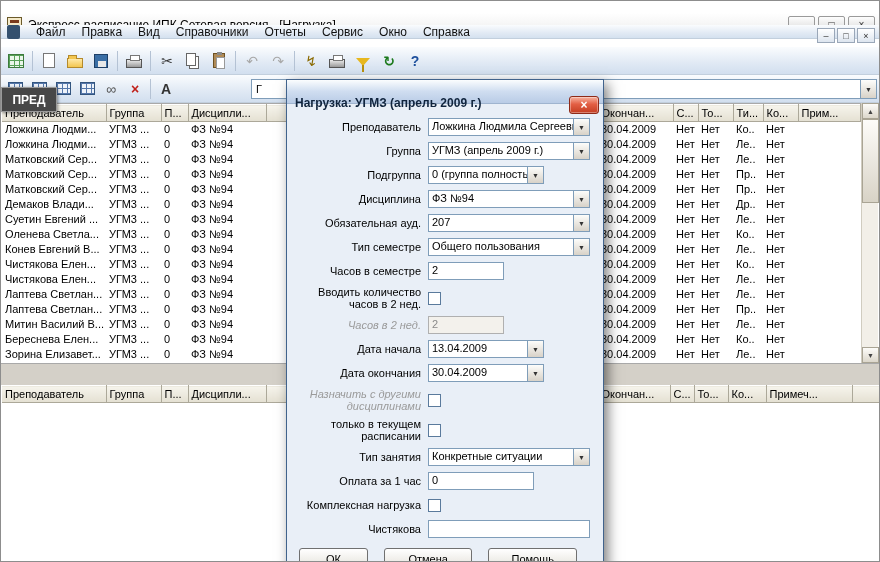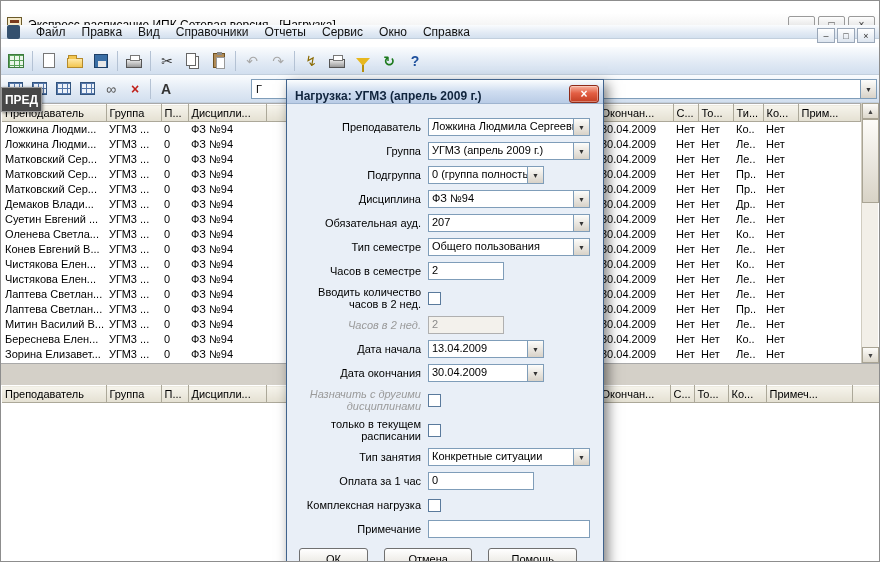--- a/index.html
+++ b/index.html
@@ -67,21 +67,21 @@
     border-top:8px solid #e7b71e; position:relative; margin-top:2px; }
   .ic-funnel::after { content:""; position:absolute; left:-1px; top:-1px; width:2px; height:7px; background:#b8900d; }
   
   .filter-combo { position:absolute; left:250px; top:78px; width:626px; height:20px;
     background:#fff; border:1px solid #7f9db9; display:flex; align-items:center; font-size:11px; }
   .filter-combo .val { flex:1; padding:0 4px; overflow:hidden; white-space:nowrap; }
   .cbtn { width:16px; height:100%; background:linear-gradient(#fdfdfb,#d8d2c8);
     border-left:1px solid #7f9db9; display:flex; align-items:center; justify-content:center;
     font-size:7px; color:#333; }
   
-  .pred { position:absolute; left:0; top:86px; width:41px; height:25px; z-index:5;
+  .pred { position:absolute; left:0; top:86px; width:56px; height:25px; z-index:5;
     background:#474747; border:1px solid #9a9a9a; color:#fff; font-weight:bold; font-size:12px;
     display:flex; align-items:center; justify-content:center; box-shadow:1px 1px 3px rgba(0,0,0,.45); }
   
   .table-top { position:absolute; top:102px; left:1px; width:860px; height:260px; background:#fff; overflow:hidden; border-top:1px solid #a9a9a9; }
   .table-bottom { position:absolute; top:384px; left:1px; width:878px; height:177px; background:#fff; }
   table { border-collapse:collapse; table-layout:fixed; font-size:11px; }
   .ttop { width:858px; }
   .tbot { width:878px; }
   th { background:linear-gradient(#f6f4ec,#e4e0d2); border-right:1px solid #aca899; border-bottom:1px solid #aca899;
     border-top:1px solid #fff; height:17px; font-weight:normal; text-align:left; padding:0 3px;
@@ -93,21 +93,21 @@
     border:1px solid #a9a494; display:flex; align-items:center; justify-content:center; font-size:7px; color:#444; }
   .sarrow.up { top:0; }
   .sarrow.down { bottom:0; }
   .sthumb { position:absolute; left:0; top:16px; width:17px; height:84px;
     background:linear-gradient(#fdfcf9,#d8d3c6); border:1px solid #a9a494; }
   .splitter { position:absolute; top:362px; left:0; width:100%; height:22px; background:#d4d0c8; border-top:1px solid #a9a9a9; }
   
   .dialog { position:absolute; left:285px; top:78px; width:318px; height:500px; z-index:10;
     background:#e9eff7; border:1px solid #41638c; box-shadow:4px 5px 12px rgba(0,0,0,.5); }
   .dlg-title { height:24px; background:linear-gradient(#fbfdfe,#cfddf0 50%,#b9cce6);
-    border-bottom:1px solid #9fb4cf; display:flex; align-items:flex-end; padding:4px 4px 0 8px;
+    border-bottom:1px solid #9fb4cf; display:flex; align-items:flex-start; padding:16px 4px 0 8px;
     font-weight:bold; font-size:12px; color:#10243d; }
   .dlg-title .t { flex:1; white-space:nowrap; overflow:hidden; }
   .dlg-close { width:30px; height:18px; border:1px solid #8e2a18; border-radius:3px;
     background:linear-gradient(#f7b3a0,#e35f44 45%,#c33d22); color:#fff; font-weight:bold;
     display:flex; align-items:center; justify-content:center; font-size:12px;
     box-shadow:inset 0 0 0 1px rgba(255,255,255,.35); }
   .dlg-body { padding:14px 10px 0 6px; }
   .frow { display:flex; align-items:center; margin-bottom:6px; min-height:18px; }
   .flabel { width:128px; margin-right:7px; text-align:right; font-size:11px; line-height:12px; color:#000; }
   .flabel.dis { color:#9a9a9a;font-style:italic; }
@@ -647,21 +647,21 @@
         <div class="flabel">Оплата за 1 час</div>
         <div class="tbox w106">0</div>
       </div>
 
       <div class="frow">
         <div class="flabel">Комплексная нагрузка</div>
         <span class="cb"></span>
       </div>
 
       <div class="frow">
-        <div class="flabel">Примечание</div>
+        <div class="flabel">Чистякова</div>
         <div class="tbox w162"></div>
       </div>
 
       <div class="dlg-buttons">
         <button class="dbtn b-ok">ОК</button>
         <button class="dbtn b-mid">Отмена</button>
         <button class="dbtn b-mid">Помощь</button>
       </div>
 
     </div>

